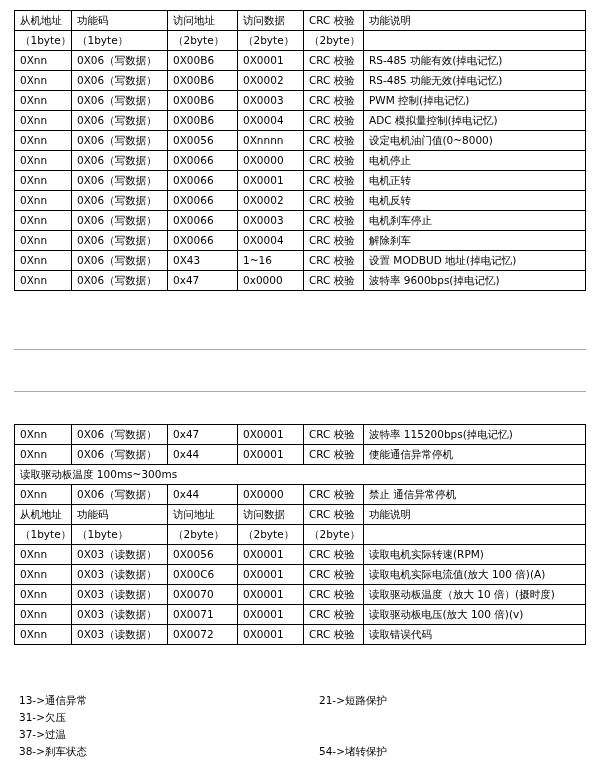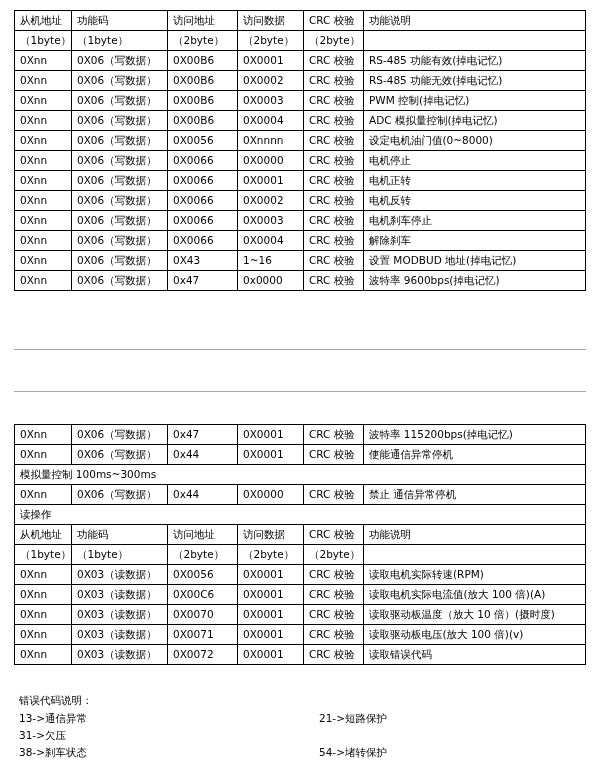--- a/index.html
+++ b/index.html
@@ -234,32 +234,29 @@
       </tr>
       <tr>
         <td>0Xnn</td>
         <td>0X06（写数据）</td>
         <td>0x44</td>
         <td>0X0001</td>
         <td>CRC 校验</td>
         <td>使能通信异常停机</td>
       </tr>
       <tr>
-        <td colspan="6">模拟量控制 100ms~300ms</td>
+        <td colspan="6">读取驱动板温度 100ms~300ms</td>
       </tr>
       <tr>
         <td>0Xnn</td>
         <td>0X06（写数据）</td>
         <td>0x44</td>
         <td>0X0000</td>
         <td>CRC 校验</td>
         <td>禁止  通信异常停机</td>
-      </tr>
-      <tr>
-        <td colspan="6">读操作</td>
       </tr>
       <tr>
         <td>从机地址</td>
         <td>功能码</td>
         <td>访问地址</td>
         <td>访问数据</td>
         <td>CRC 校验</td>
         <td>功能说明</td>
       </tr>
       <tr>
@@ -307,29 +304,29 @@
         <td>0X03（读数据）</td>
         <td>0X0072</td>
         <td>0X0001</td>
         <td>CRC 校验</td>
         <td>读取错误代码</td>
       </tr>
     </tbody>
   </table>
 
   <div class="errcodes cjk">
-    <div class="title">错误代码说明：</div>
     <div class="errrow">
       <div class="left">13-&gt;通信异常</div>
       <div class="right">21-&gt;短路保护</div>
     </div>
     <div class="errrow">
       <div class="right">31-&gt;欠压</div>
     </div>
     <div class="errrow">
+      <div class="right">37-&gt;过温</div>
     </div>
     <div class="errrow">
       <div class="left">38-&gt;刹车状态</div>
       <div class="right">54-&gt;堵转保护</div>
     </div>
   </div>
 
 </div>
 
 </body></html>

